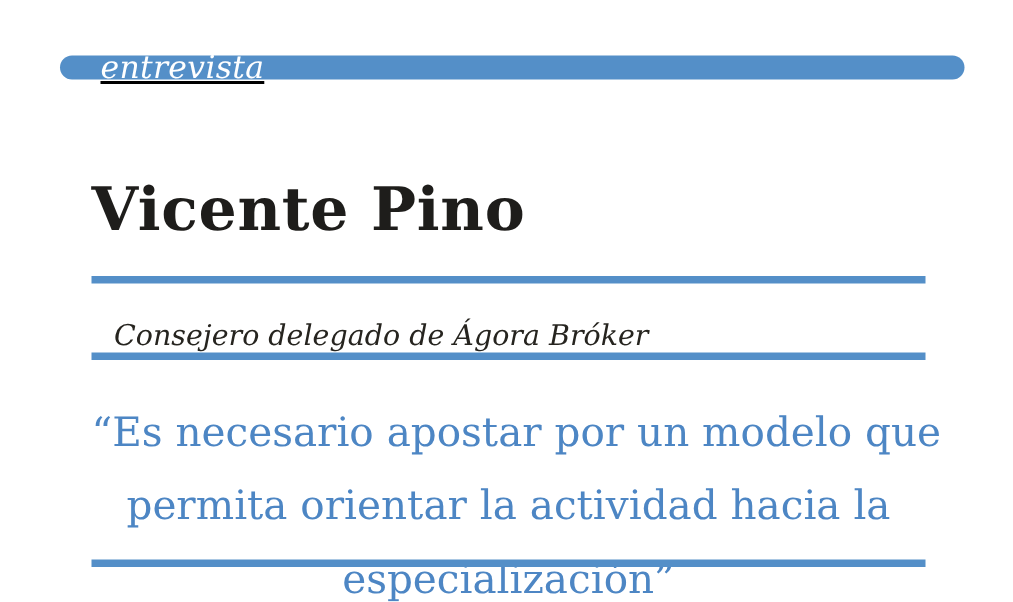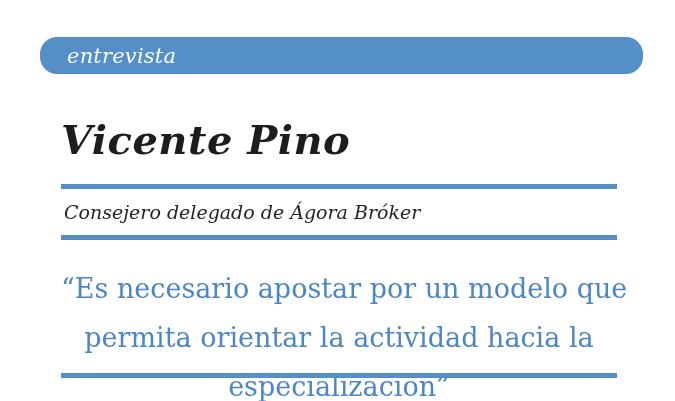--- a/index.html
+++ b/index.html
@@ -13,61 +13,61 @@
     height: 401px;
     background: #ffffff;
     overflow: hidden;
     font-family: "DejaVu Serif", serif;
   }
   .banner {
     position: absolute;
     left: 40px;
     top: 37px;
     width: 603px;
-    height: 37px;
+    height: 16px;
     background: var(--accent, #548fc8);
     border-radius: 17px;
     display: flex;
     align-items: center;
+    text-decoration: underline;
   }
   .banner-label {
     font-style: italic;
     font-size: 21px;
     color: var(--banner-text, #ffffff);
     padding-left: 27px;
     letter-spacing: 0.2px;
   }
   .title {
     position: absolute;
     left: 61px;
     top: 120px;
     margin: 0;
     font-size: 40px;
     line-height: 1;
     font-weight: bold;
-    font-style: italic;
     color: var(--title-color, #1e1d1b);
     letter-spacing: 0.5px;
     white-space: nowrap;
   }
   .rule {
     position: absolute;
     left: 61px;
     width: 556px;
     height: 5px;
     background: var(--accent, #548fc8);
   }
   .rule-1 { top: 184px; }
   .rule-2 { top: 235px; }
   .rule-3 { top: 373px; }
   .subtitle {
     position: absolute;
     left: 64px;
     top: 201px;
-    margin: 0;
+    margin: 12px;
     font-size: 19px;
     font-style: italic;
     color: var(--subtitle-color, #26241f);
     white-space: nowrap;
   }
   .quote {
     position: absolute;
     left: 61px;
     top: 256px;
     width: 556px;

